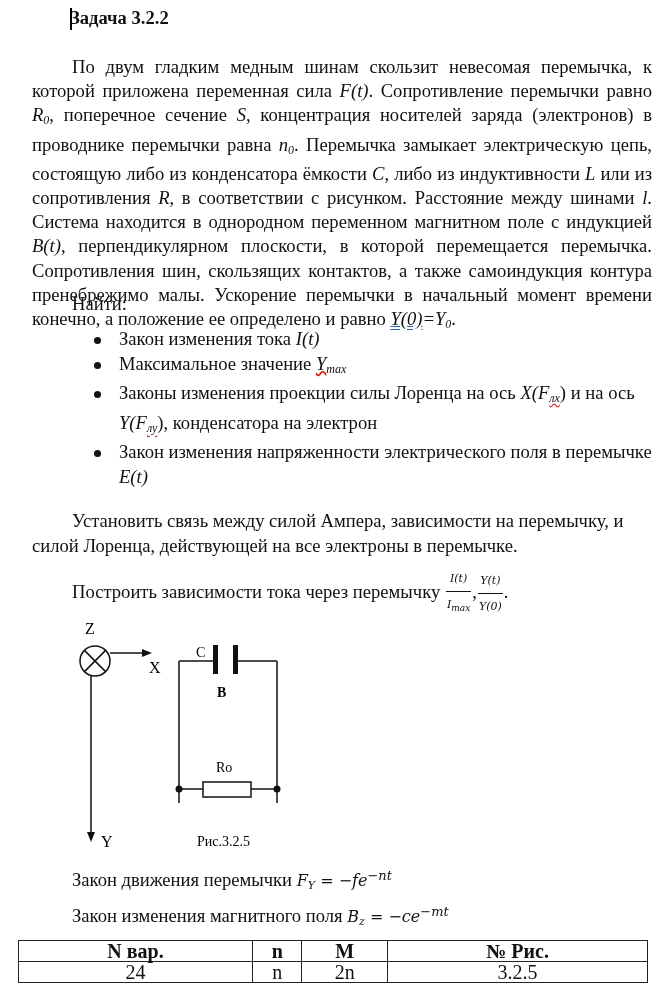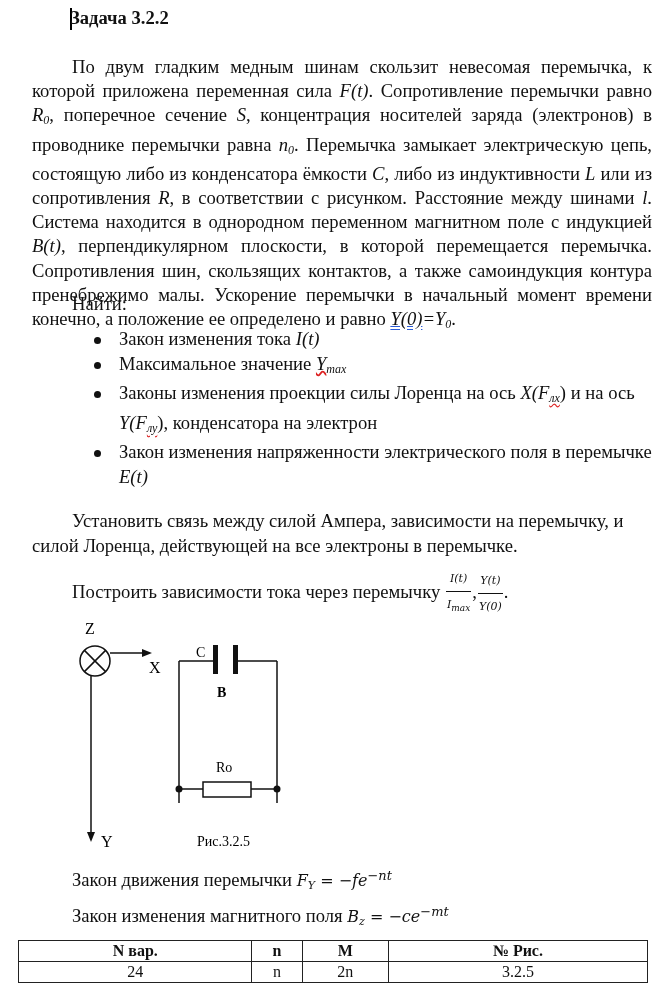--- a/index.html
+++ b/index.html
@@ -41,21 +41,21 @@
   .frac .num { display: block; border-bottom: 1px solid #111; padding: 0 1px; font-style: italic; }
   .frac .den { display: block; padding: 0 1px; font-style: italic; }
   .figure { position: absolute; left: 60px; top: 610px; }
   .formula1 { position: absolute; left: 72px; top: 868px; }
   .formula2 { position: absolute; left: 72px; top: 904px; }
   .math { font-family: "DejaVu Serif", serif; font-style: italic; font-size: 16px; }
   .math sup { font-size: 13px; }
   .math .sub2 { font-size: 11px; vertical-align: -3px; }
   table.vars {
     position: absolute; left: 18px; top: 940px; width: 630px; border-collapse: collapse;
-    font-size: 16px;
+    font-size: 20px;
   }
   table.vars td, table.vars th {
     border: 1.5px solid #222; text-align: center; height: 20px; padding: 0; line-height: 20px;
   }
   table.vars th { font-weight: bold; }
 </style>
 </head>
 <body>
 
 <div class="caret"></div>

